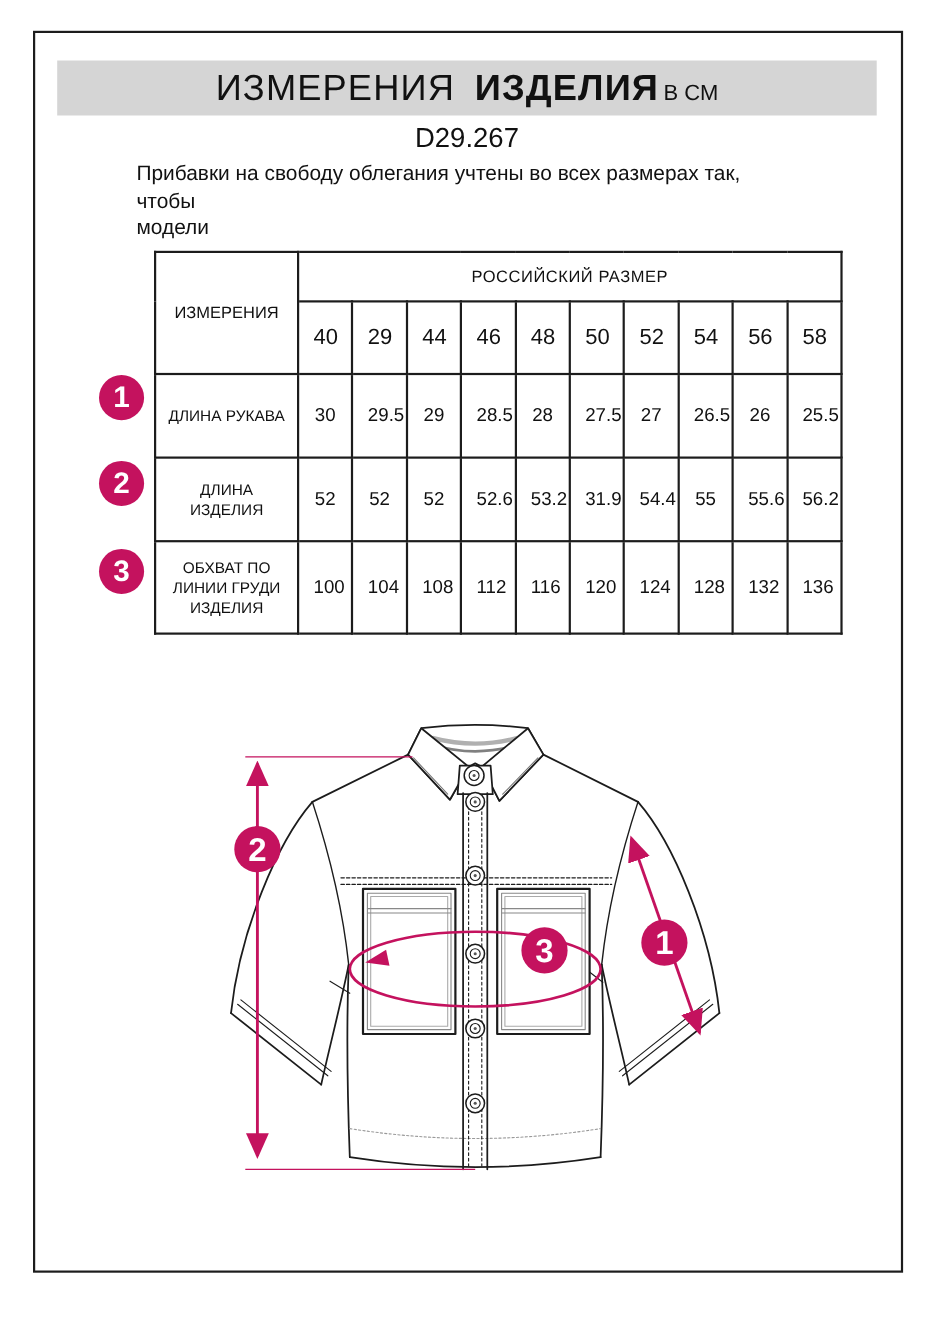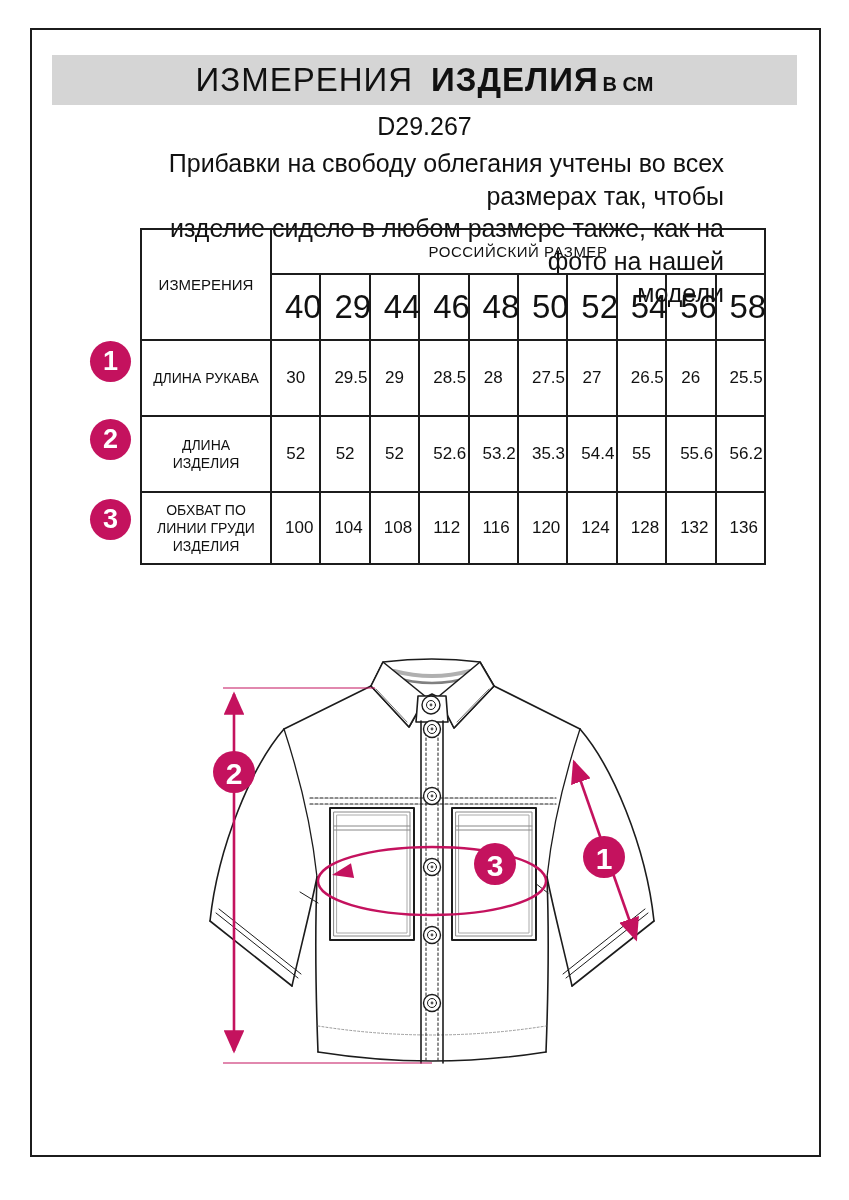--- a/index.html
+++ b/index.html
@@ -10,46 +10,46 @@
   .frame {
     position:absolute; left:30px; top:28px; width:787px; height:1125px;
     border:2px solid #1c1c1c;
   }
   .title-bar {
     position:absolute; left:52px; top:55px; width:745px; height:50px;
     background:#d5d5d5; text-align:center; line-height:50px; white-space:nowrap;
   }
   .title-part1 { font-size:33px; font-weight:500; letter-spacing:1px; }
   .title-part2 { font-size:33px; font-weight:700; letter-spacing:1px; margin-left:18px; }
-  .title-part3 { font-size:20px; font-weight:700; margin-left:4px; }
+  .title-part3 { font-size:20px; font-weight:400; margin-left:4px; }
   .product-code {
     position:absolute; left:0; top:112px; width:849px; text-align:center;
     font-size:25px; font-weight:400;
   }
   .intro {
-    position:absolute; left:124px; top:147px; width:600px; text-align:right;
-    font-size:25px; line-height:1.3;
+    position:absolute; left:124px; top:147px; width:600px; text-align:left;
+    font-size:19px; line-height:1.3;
   }
   table.size-table {
     position:absolute; left:140px; top:228px; width:626px;
     border-collapse:collapse; table-layout:fixed;
   }
   .size-table th, .size-table td {
     border:2px solid #1c1c1c; text-align:center; vertical-align:middle;
     padding:13px; font-weight:400;
   }
   .measure-col { width:102px; }
   .size-col { width:52px; }
   .group-row { height:24px; }
   .group-header-cell { font-size:15px; letter-spacing:0.5px; }
   .measurements-header-cell { font-size:15px; }
   .sizes-row { height:66px; }
-  .size-head { font-size:33px; font-weight:bold; }
+  .size-head { font-size:20px; font-weight:bold; }
   .data-row-1, .data-row-2 { height:76px; }
-  .data-row-3 { height:72px; }
+  .data-row-3 { height:84px; }
   .label-cell { font-size:14px; line-height:1.3; padding:0 8px !important; }
   .value-cell { font-size:17px; }
   .row-badge {
     position:absolute; left:90px; width:41px; height:41px; border-radius:50%;
     background:#c4125e; color:#fff; font-size:27px; font-weight:700;
     display:flex; align-items:center; justify-content:center;
   }
   .row-badge.b1 { top:341px; }
   .row-badge.b2 { top:419px; }
   .row-badge.b3 { top:499px; }
@@ -66,21 +66,20 @@
   <div class="frame"></div>
 
   <div class="title-bar">
     <span class="title-part1">ИЗМЕРЕНИЯ</span><span class="title-part2">ИЗДЕЛИЯ</span><span class="title-part3">В СМ</span>
   </div>
 
   <div class="product-code">D29.267</div>
 
   <div class="intro">
     <div>Прибавки на свободу облегания учтены во всех размерах так, чтобы</div>
-    <div>изделие сидело в любом размере также, как на фото на нашей</div>
     <div>модели</div>
   </div>
 
   <table class="size-table">
     <tbody>
         <tr class="group-row">
       <th class="measure-col measurements-header-cell" rowspan="2">ИЗМЕРЕНИЯ</th>
       <th class="group-header-cell" colspan="10">РОССИЙСКИЙ РАЗМЕР</th>
     </tr>
     <tr class="sizes-row">
@@ -108,21 +107,21 @@
       <td class="value-cell">26</td>
       <td class="value-cell">25.5</td>
     </tr>
     <tr class="data-row-2">
       <td class="label-cell">ДЛИНА ИЗДЕЛИЯ</td>
       <td class="value-cell">52</td>
       <td class="value-cell">52</td>
       <td class="value-cell">52</td>
       <td class="value-cell">52.6</td>
       <td class="value-cell">53.2</td>
-      <td class="value-cell">35.3</td>
+      <td class="value-cell">31.9</td>
       <td class="value-cell">54.4</td>
       <td class="value-cell">55</td>
       <td class="value-cell">55.6</td>
       <td class="value-cell">56.2</td>
     </tr>
     <tr class="data-row-3">
       <td class="label-cell">ОБХВАТ ПО ЛИНИИ ГРУДИ ИЗДЕЛИЯ</td>
       <td class="value-cell">100</td>
       <td class="value-cell">104</td>
       <td class="value-cell">108</td>

